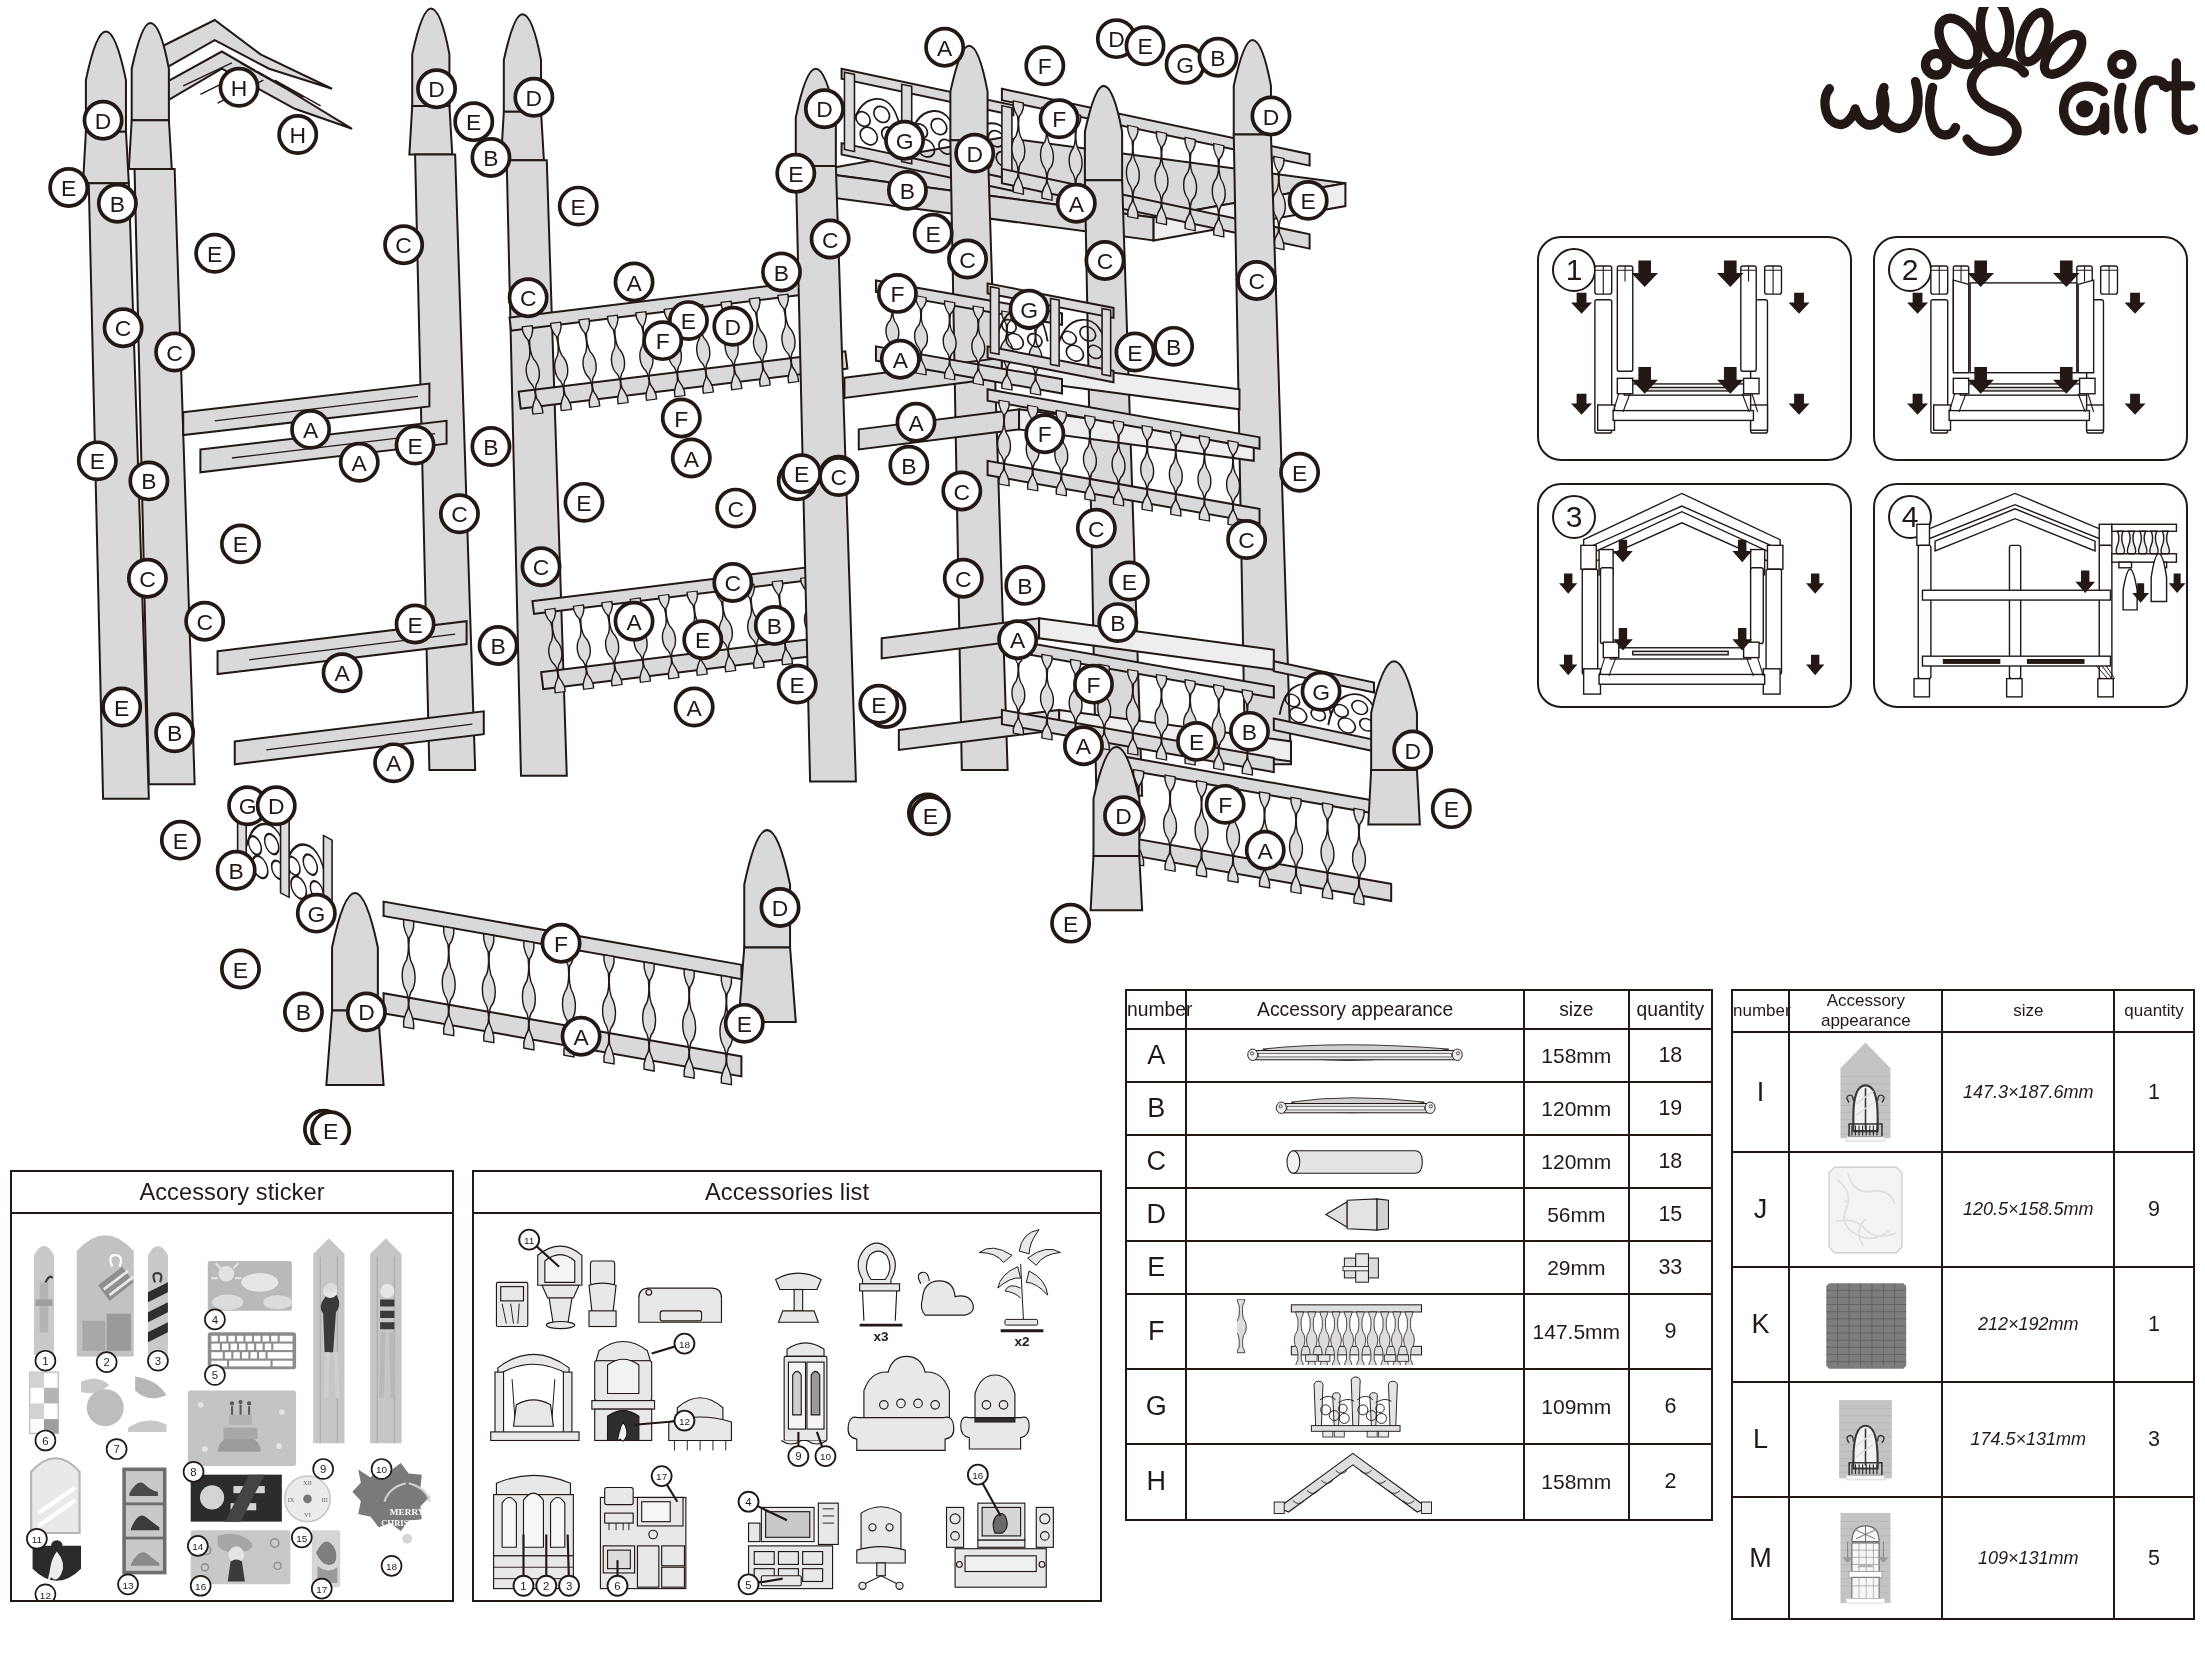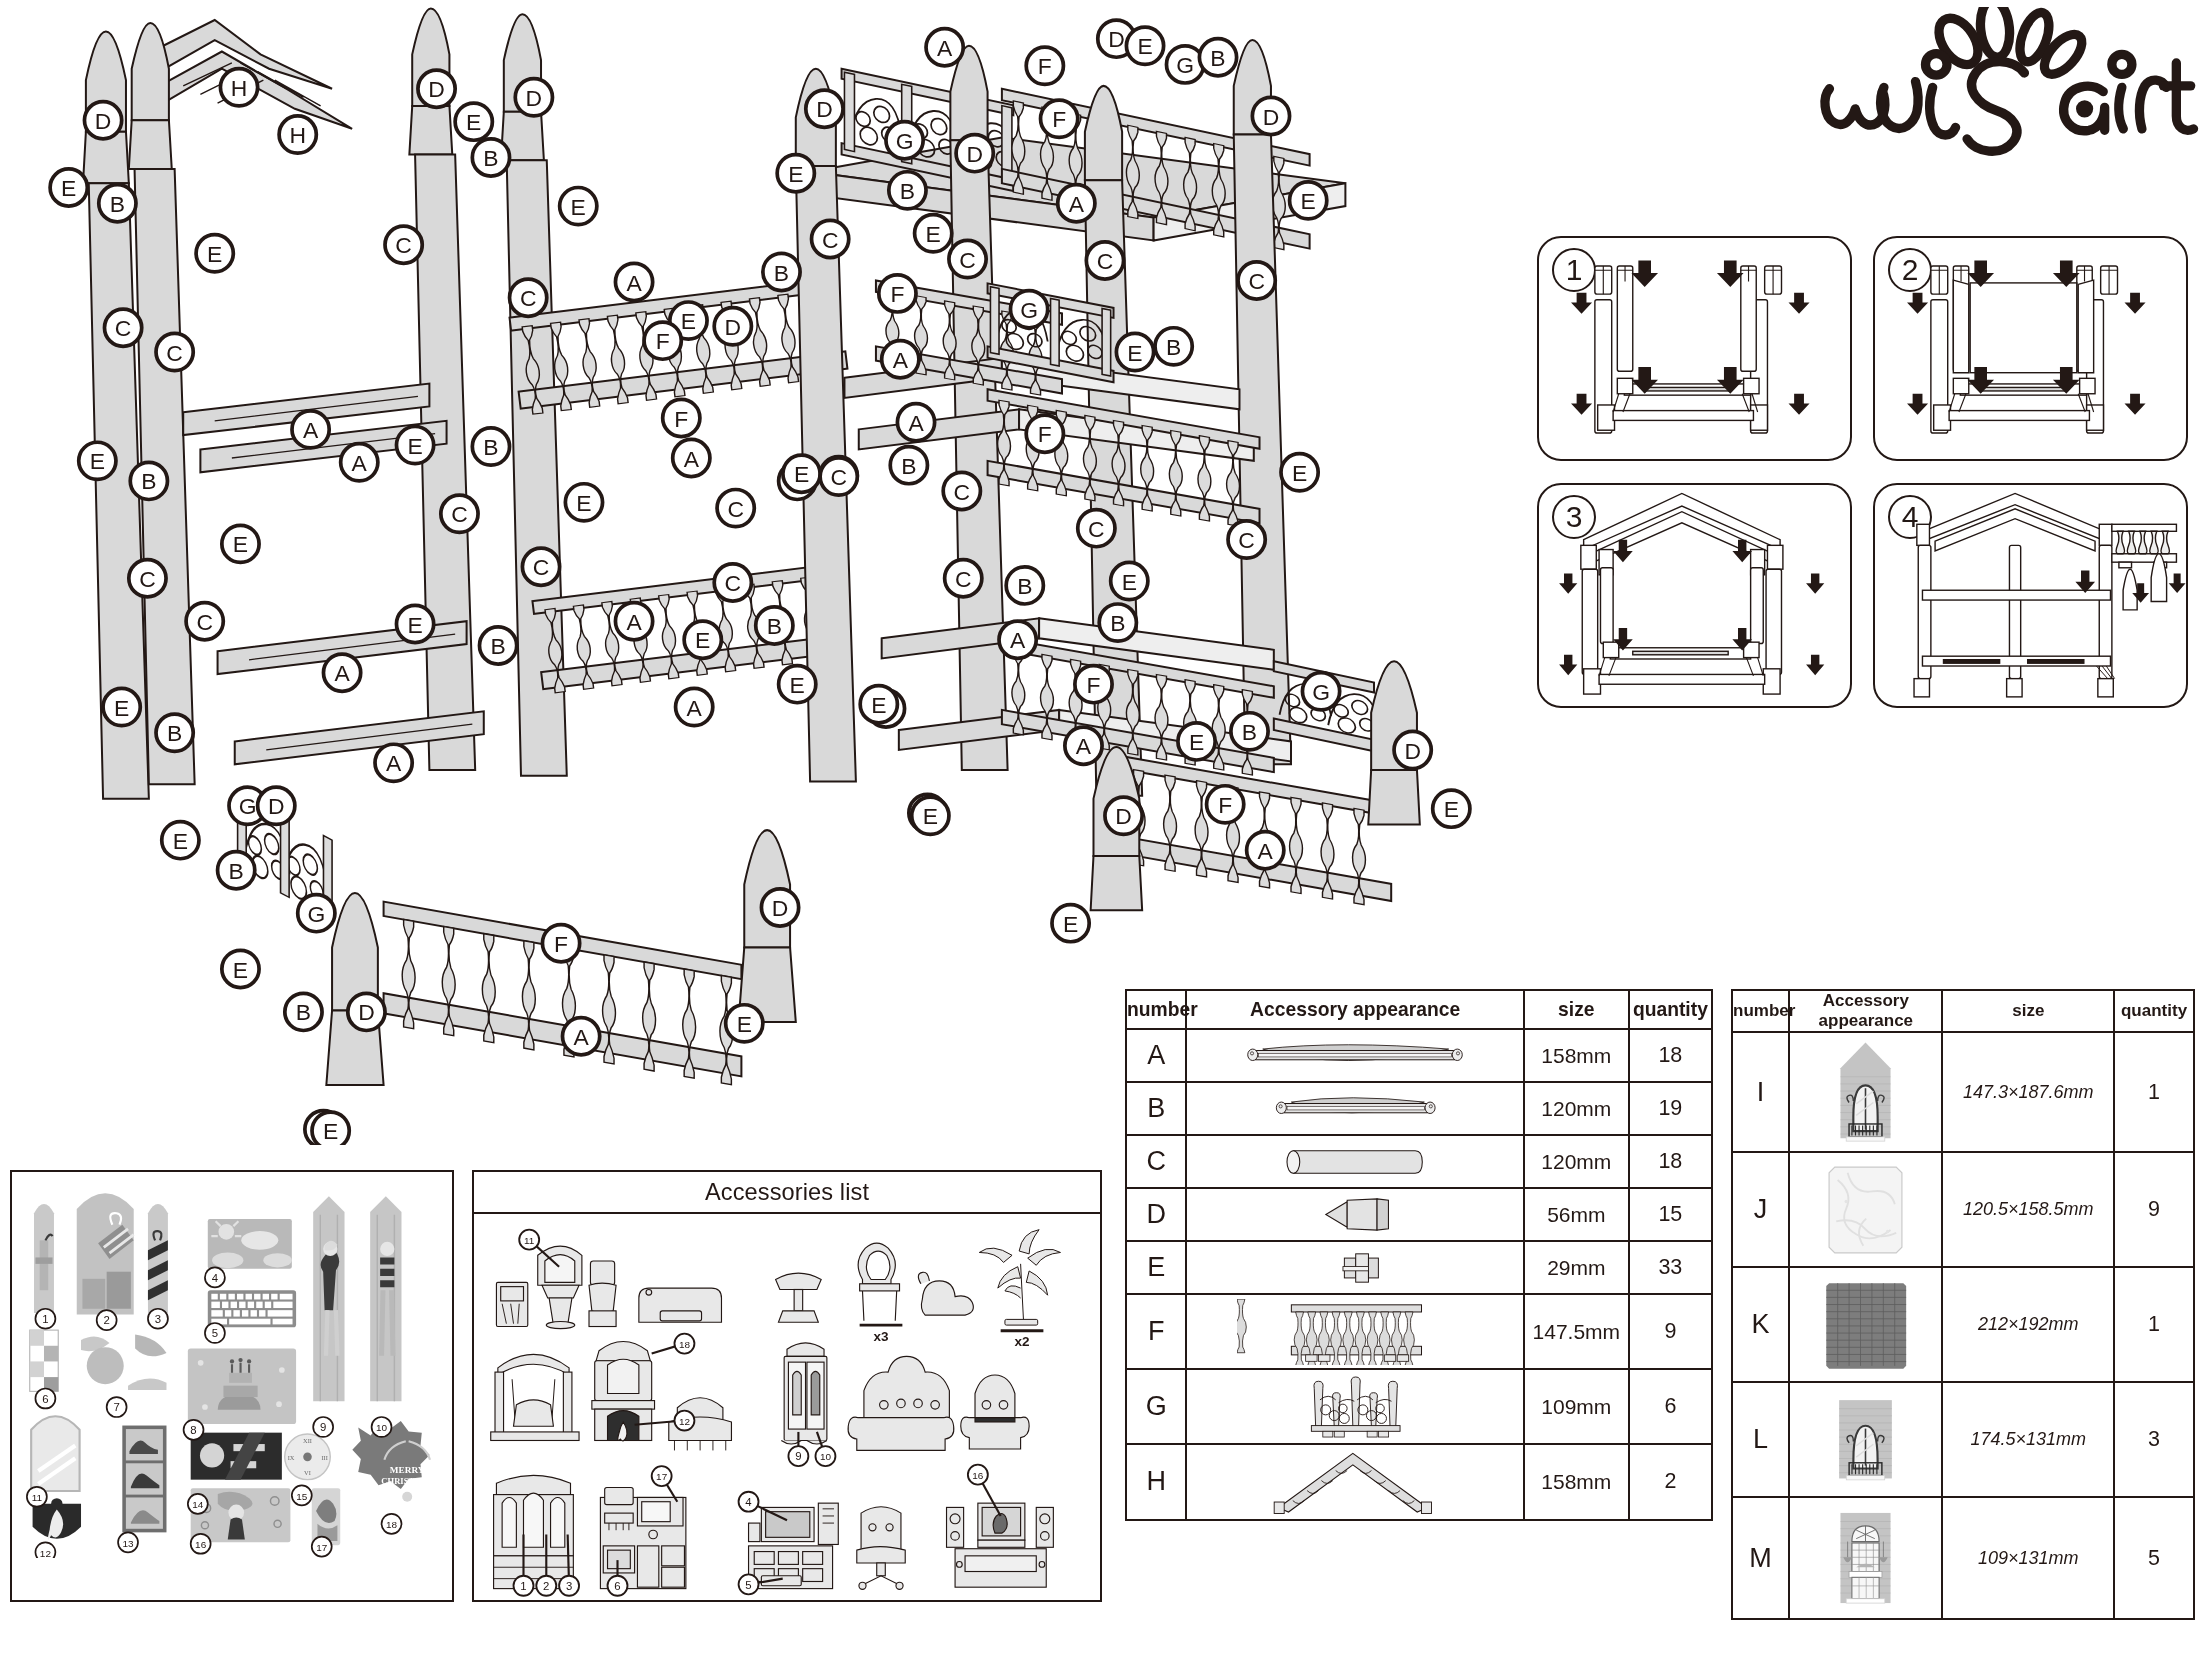--- a/index.html
+++ b/index.html
@@ -61,21 +61,21 @@
   }
 
   
   .ptable {
     position: absolute; border-collapse: collapse; background: #fff;
     table-layout: fixed;
   }
   .ptable.t1 { left: 1125px; top: 989px; width: 588px; }
   .ptable.t2 { left: 1731px; top: 989px; width: 464px; }
   .ptable td, .ptable th { border: 2.1px solid #231815; text-align: center; vertical-align: middle; }
-  .ptable thead th { height: 39px; font-weight: bold; }
+  .ptable thead th { height: 39px; font-weight: normal; }
   .t1 thead th { font-size: 19.3px; }
   .t2 thead th { font-size: 17px; }
   .t1 .c-num  { width: 53px; }
   .t1 .c-app  { width: 296px; }
   .t1 .c-size { width: 92px; }
   .t1 .c-qty  { width: 73px; }
   .t2 .c-num  { width: 53px; }
   .t2 .c-app  { width: 142px; }
   .t2 .c-size { width: 159px; }
   .t2 .c-qty  { width: 74px; }
@@ -1023,20 +1023,21 @@
             <path d="M292 122 h12 v16 h8 l-14 16 l-14-16 h8 z"></path>
             <path d="M372 140 h10 v14 h7 l-12 14 l-12-14 h7 z"></path>
             <path d="M424 126 h10 v14 h7 l-12 14 l-12-14 h7 z"></path>
           </g>
         </svg>
       </div>
     </div>
   </div>
 
   <div class="panel-box panel-sticker">
+    <div class="panel-head">Accessory sticker</div>
     <div class="panel-body">
       <svg viewBox="0 0 612 542" xmlns="http://www.w3.org/2000/svg">
         <defs>
           <g id="cnum">
               <circle r="16" fill="#fff" stroke="#231815" stroke-width="3"></circle>
             </g>
         </defs>
 
         <g>
           <path d="M28 58 q14 -26 28 0 l0 140 l-28 0 z" fill="#c9c9c9"></path>

